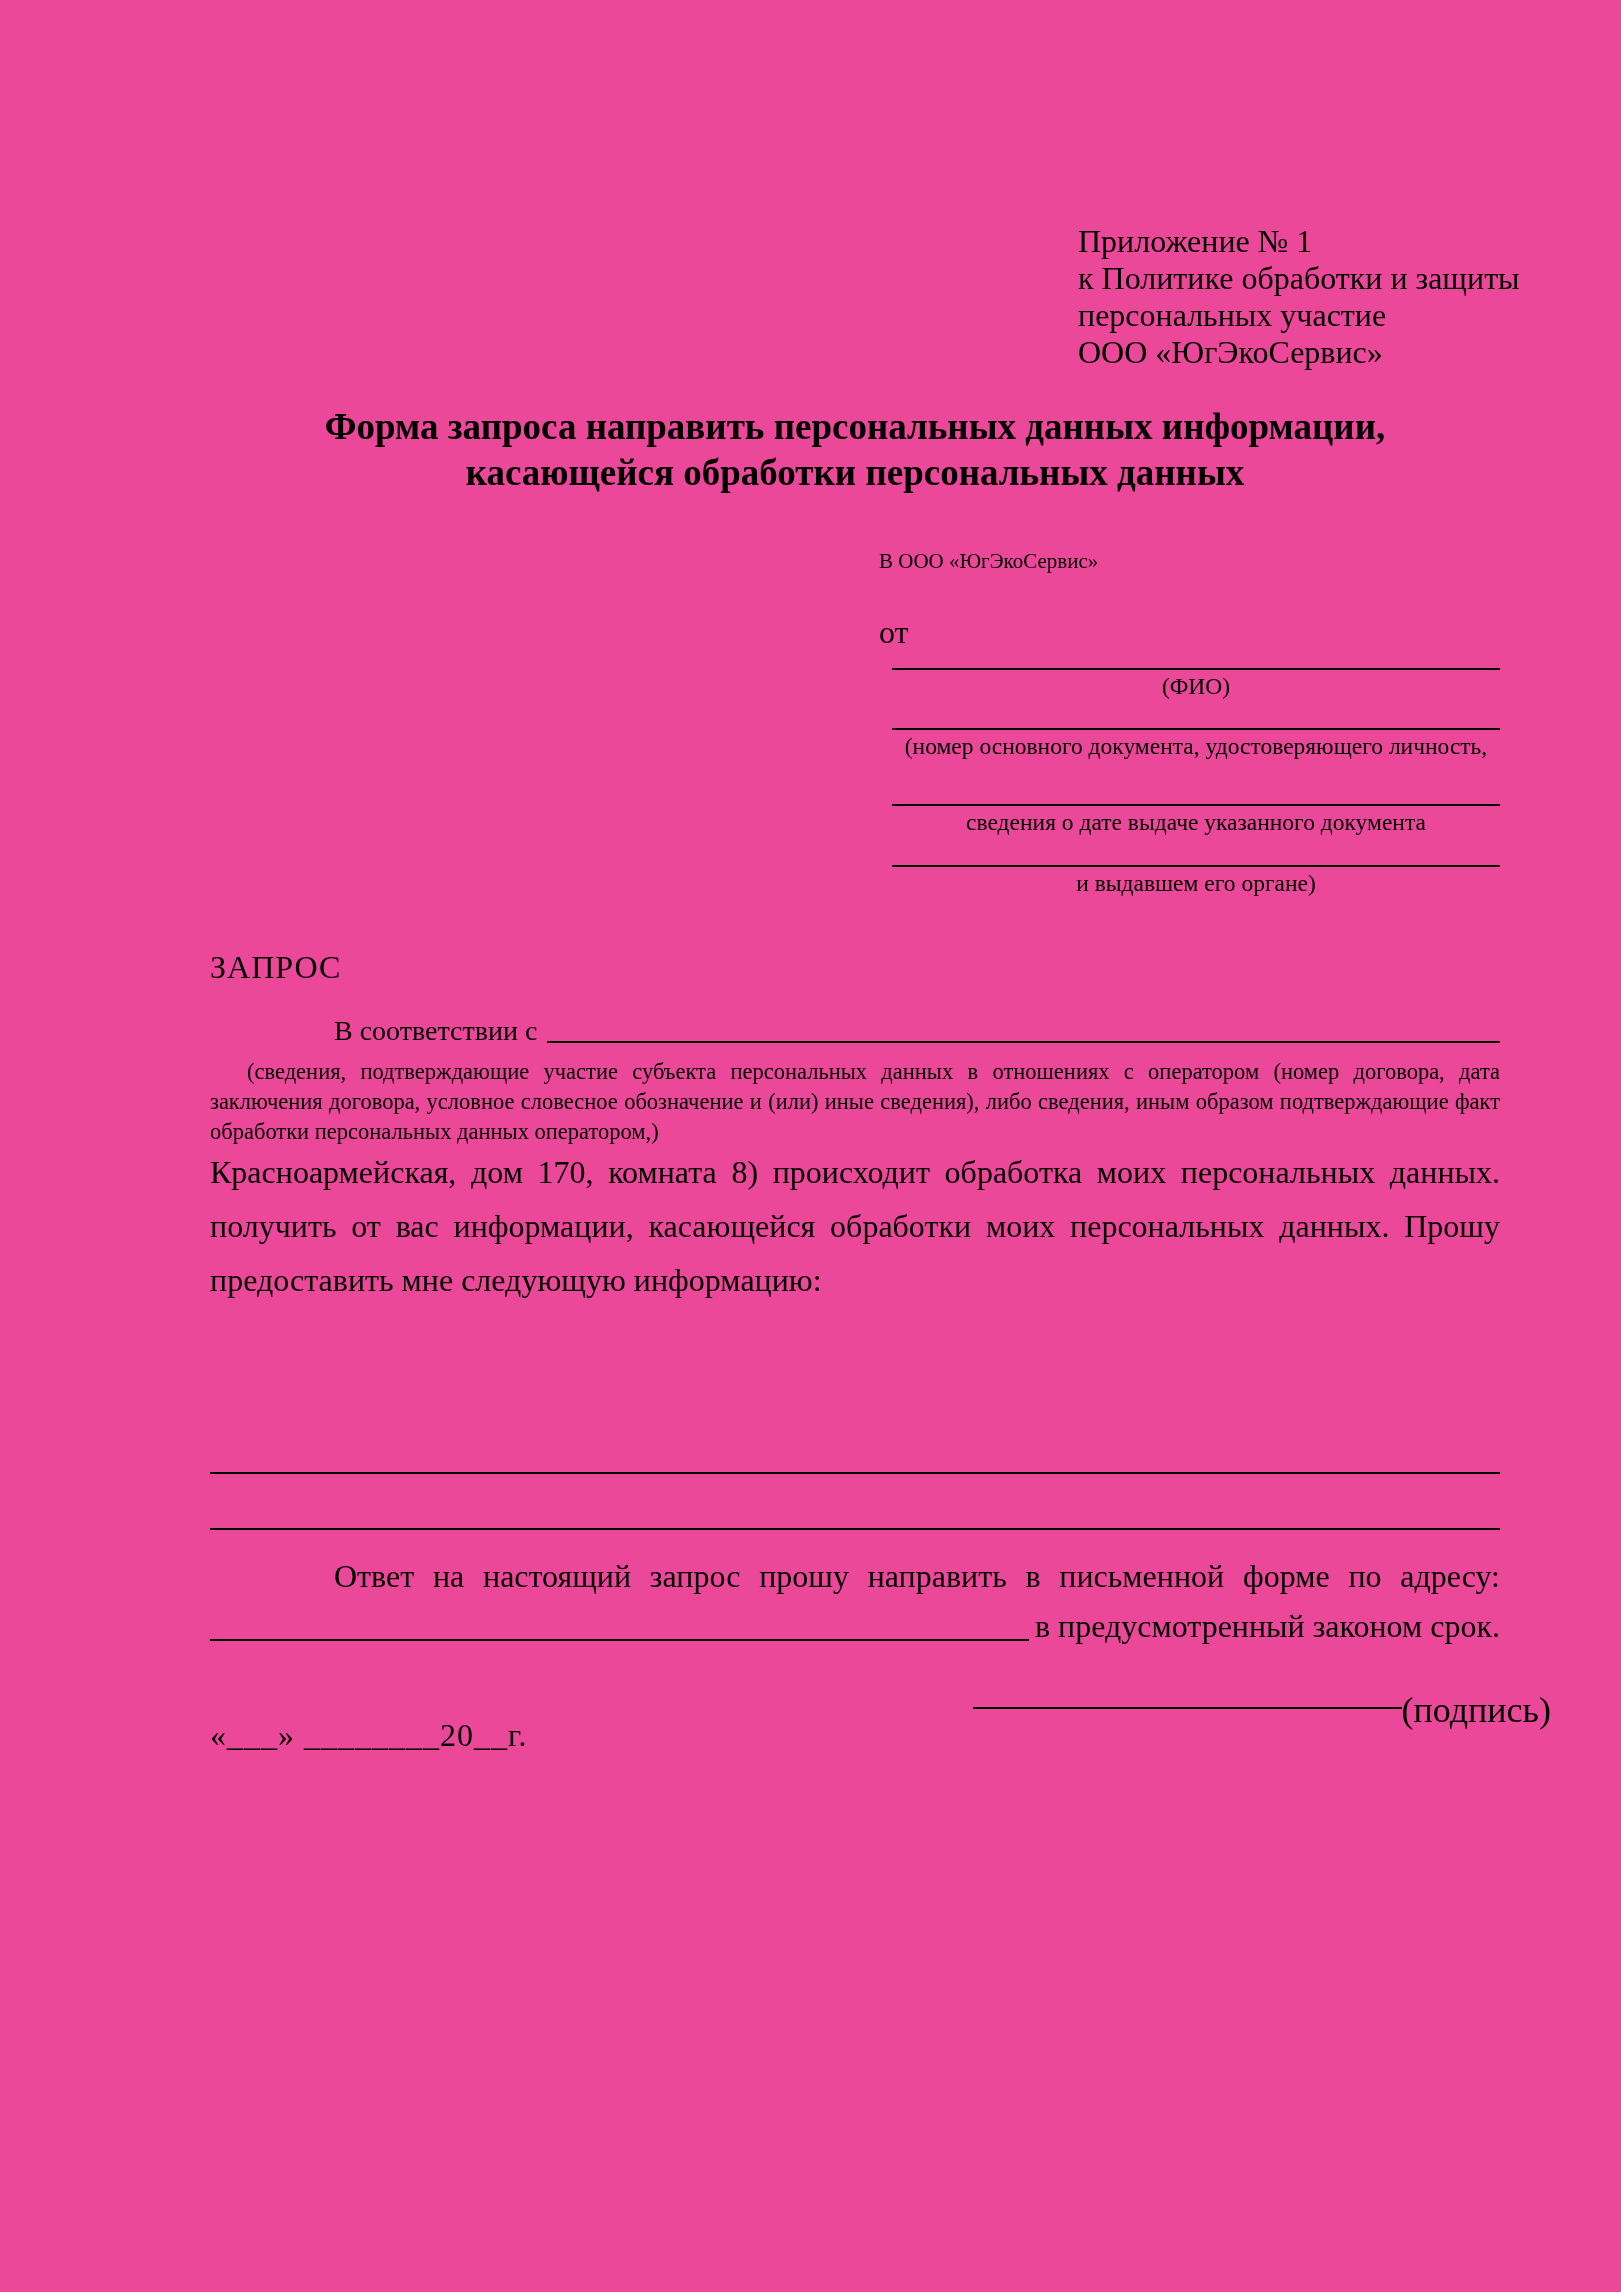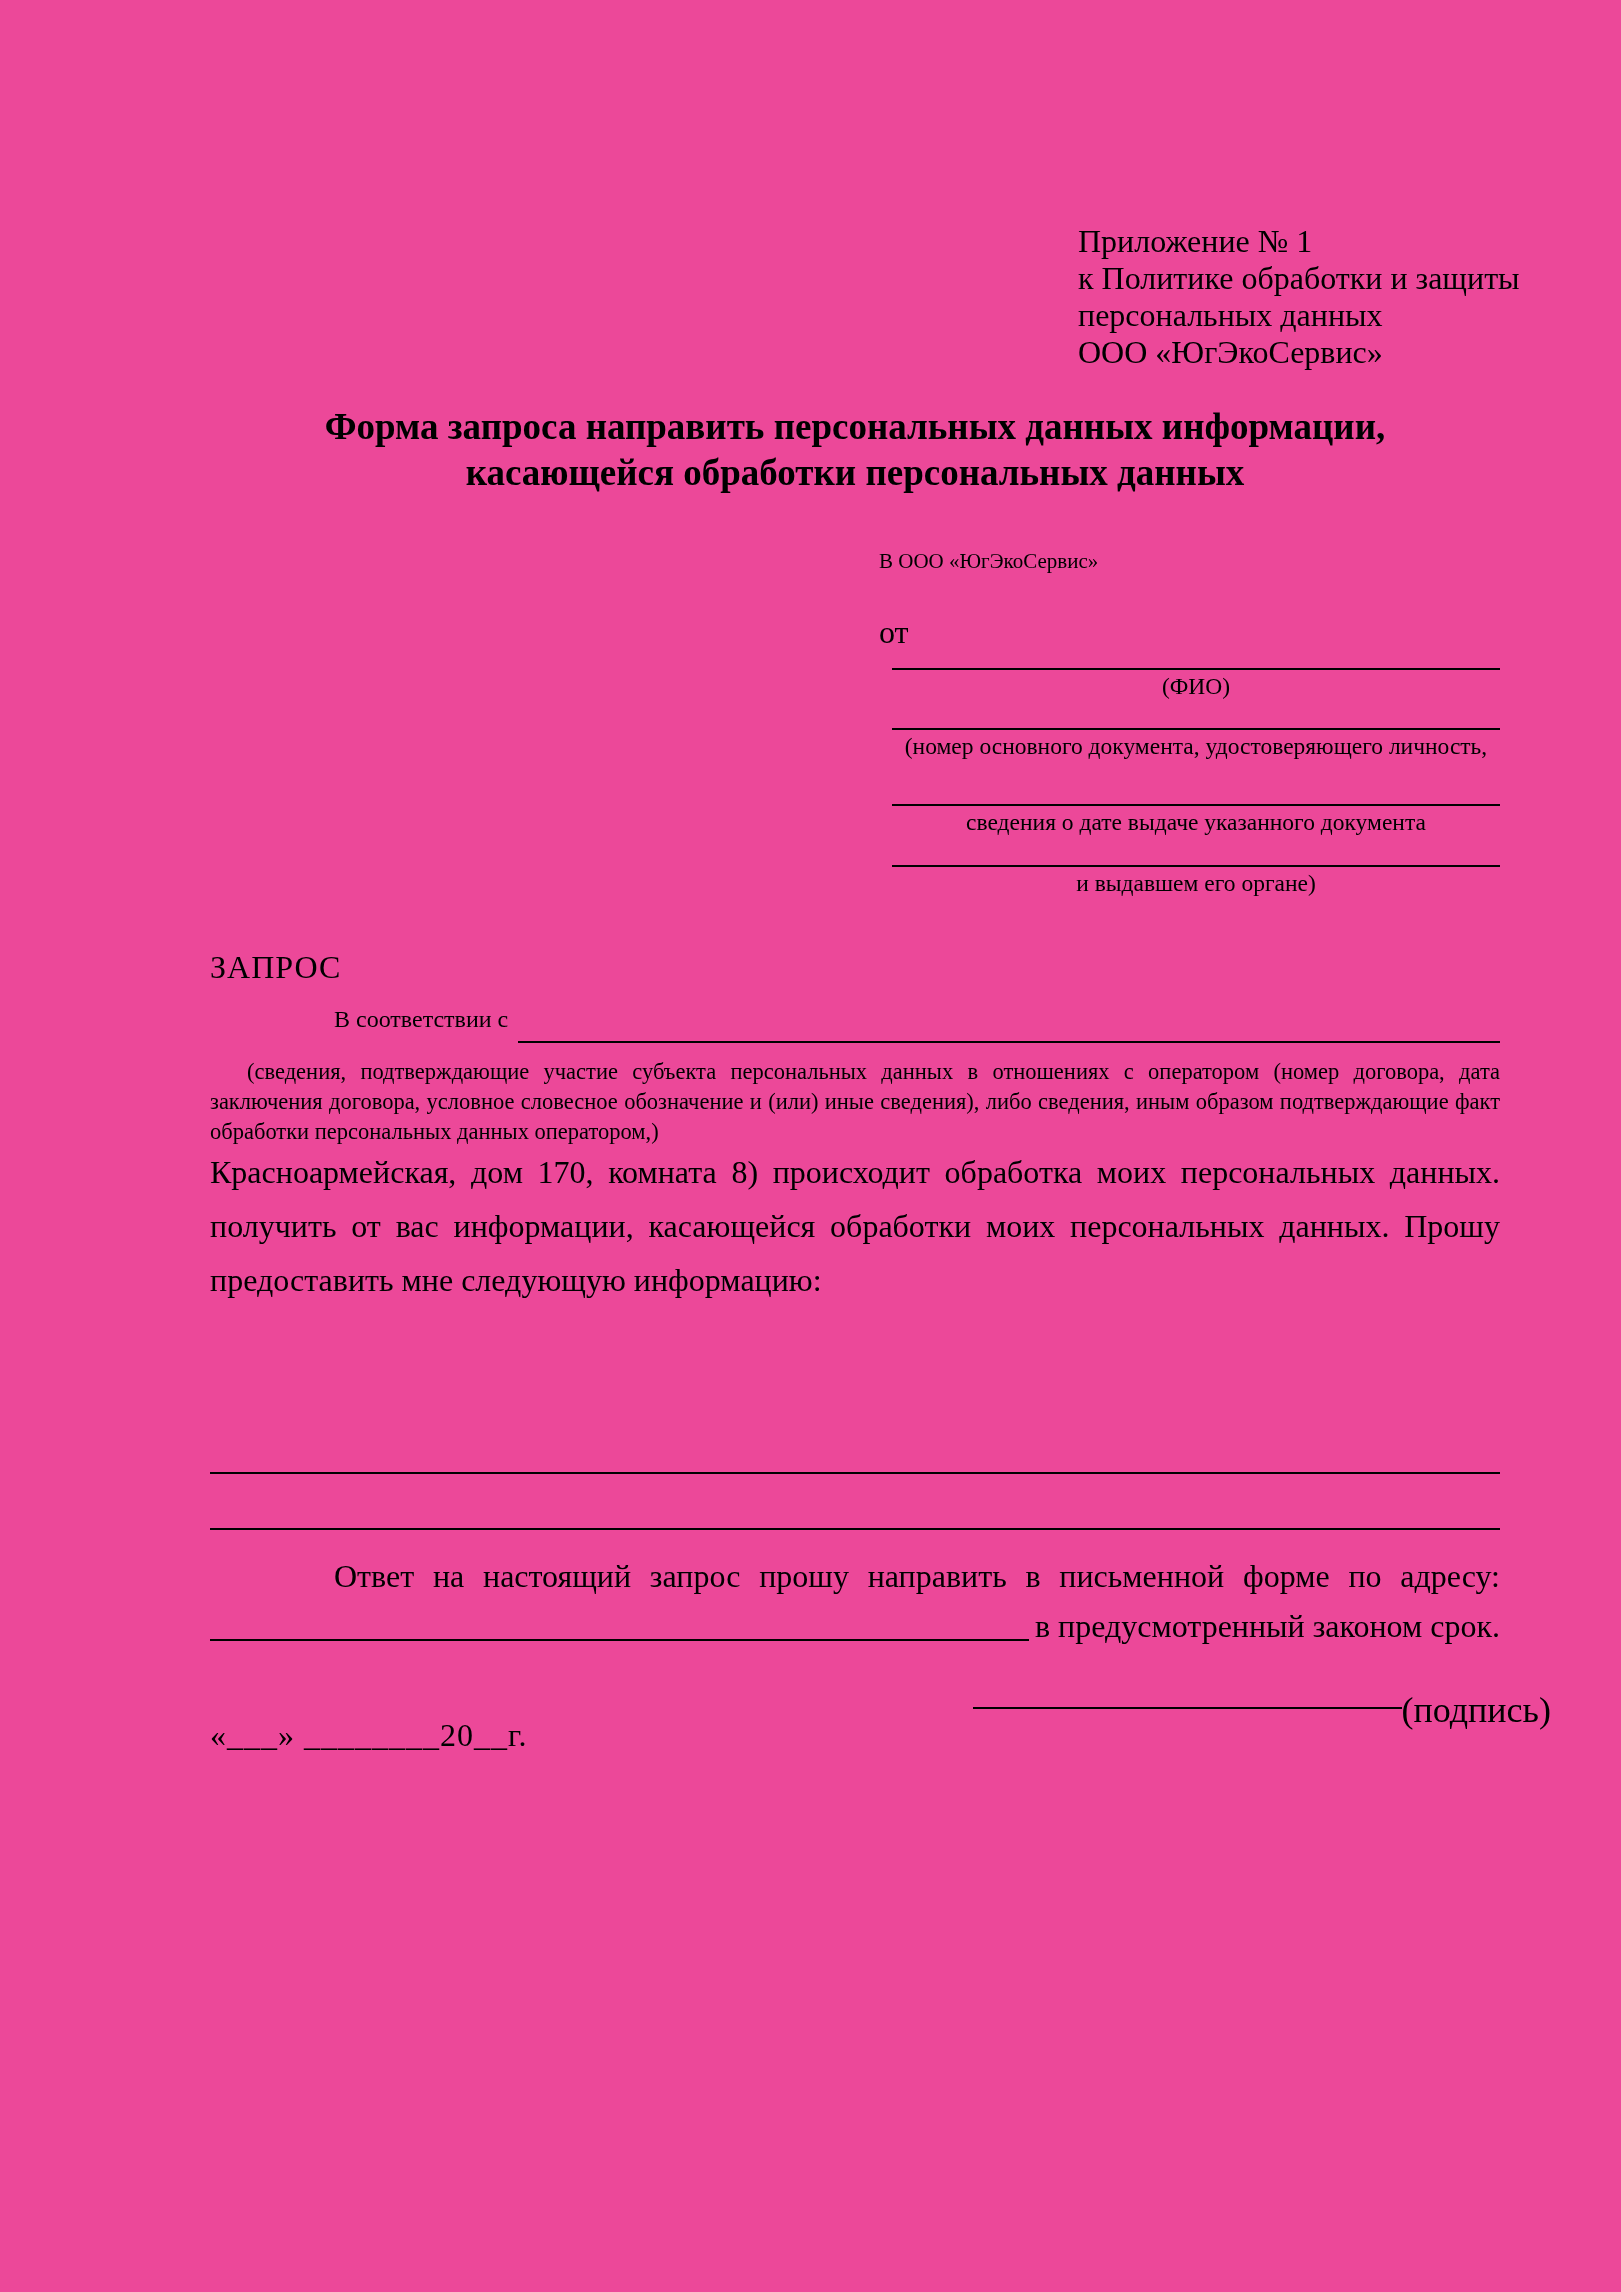--- a/index.html
+++ b/index.html
@@ -28,21 +28,21 @@
     border-top:2px solid #000;
     text-align:center; font-size:23.5px; line-height:26.5px; padding-top:2.9px;
   }
   .fg1 { top:668px; } .fg2 { top:728px; } .fg3 { top:804px; } .fg4 { top:865px; }
   .zapros {
     position:absolute; left:210px; top:949px; width:1290px;
     font-size:32px; letter-spacing:1px;
   }
   .accordance {
     position:absolute; left:210px; top:1006px; width:1290px; height:41px;
-    display:flex; padding-left:124px; font-size:24px;
+    display:flex; align-items:flex-end; padding-left:124px; font-size:28px;
   }
   .accordance .lead { white-space:nowrap; }
   .fill-inline { flex:1; border-bottom:2.9px solid #000; margin-left:9.8px; margin-bottom:3.9px; }
   .note {
     position:absolute; left:210px; top:1057px; width:1290px;
     font-size:22.5px; line-height:30px;
   }
   .jline { white-space:nowrap; text-align:justify; text-align-last:justify; overflow:hidden; }
   .jline.last { text-align-last:left; }
   .note .indent { text-indent:37px; }
@@ -77,21 +77,21 @@
   .sig .caption { white-space:nowrap; }
 </style>
 </head>
 <body>
 
 <div class="page">
 
   <div class="annex">
     <div>Приложение № 1</div>
     <div>к Политике обработки и защиты</div>
-    <div>персональных данных</div>
+    <div>персональных участие</div>
     <div>ООО «ЮгЭкоСервис»</div>
   </div>
 
   <div class="title">
     <div>Форма запроса направить персональных данных информации,</div>
     <div>касающейся обработки персональных данных</div>
   </div>
 
   <div class="addr-to">В ООО «ЮгЭкоСервис»</div>
   <div class="addr-from">от</div>

